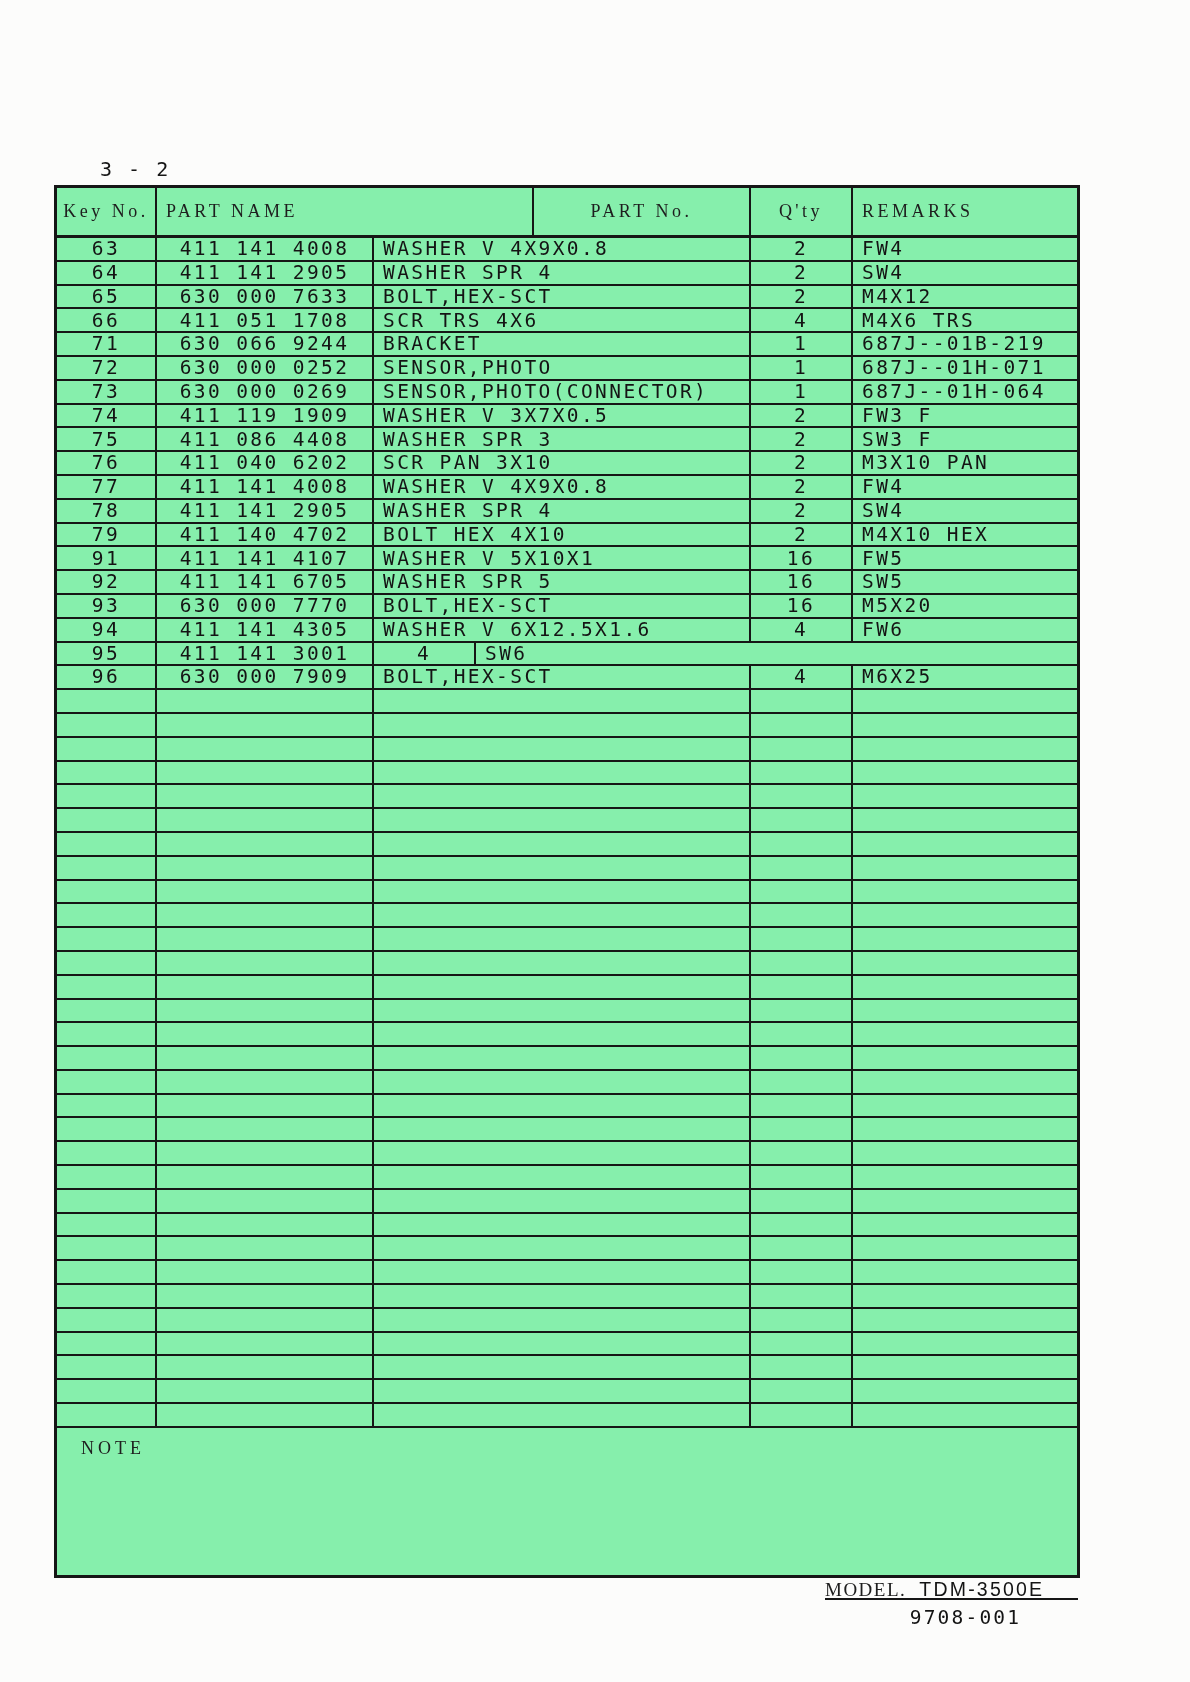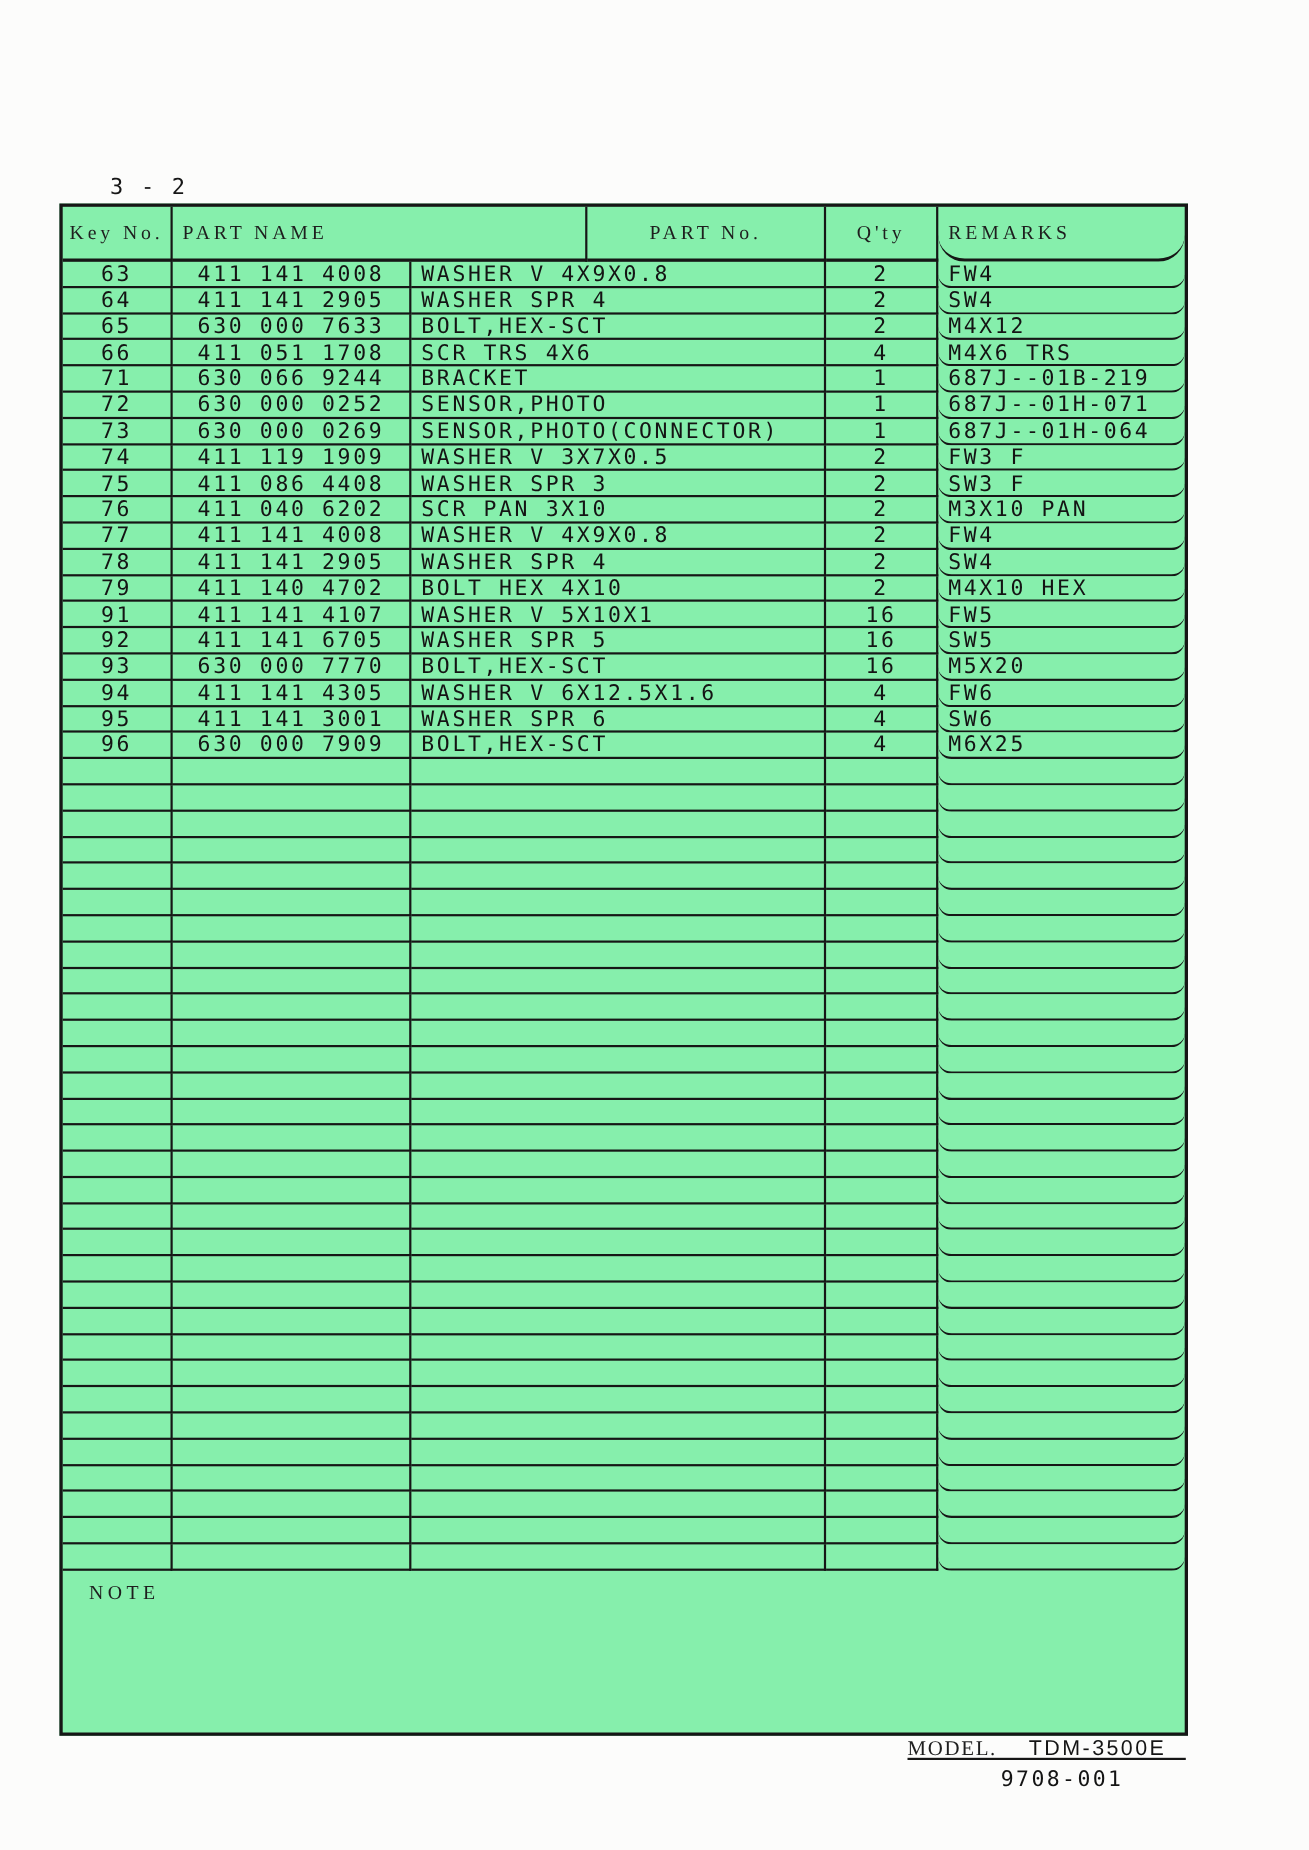--- a/index.html
+++ b/index.html
@@ -33,21 +33,21 @@
   .trow { display: flex; width: 100%; }
   .thead-row { height: 50px; }
   .body-row { height: 23.8px; }
   .cell {
     display: flex; align-items: center; justify-content: center;
     border-right: 2px solid #161616;
     border-bottom: 2px solid #161616;
     overflow: hidden; white-space: nowrap;
   }
   .thead-row .cell { border-bottom-width: 3px; }
-  .cell:last-child { border-right: none; border-radius: 24px; }
+  .cell:last-child { border-right: none; }
   .c-key   { width: 100px; }
   .c-pno   { width: 217px; }
   .c-pname { width: 377px; justify-content: flex-start; padding-left: 9px; }
   .c-qty   { width: 102px; }
   .c-rem   { flex: 1; justify-content: flex-start; padding-left: 9px; }
 
   .thead-row .cell {
     font-family: "Liberation Serif", "DejaVu Serif", serif;
     font-size: 18px; letter-spacing: 3.5px;
     color: #1e1e1e;
@@ -67,21 +67,21 @@
     font-family: "Liberation Serif", "DejaVu Serif", serif;
     font-size: 18px; letter-spacing: 4px; color: #1e1e1e;
   }
 
   
   .model-line {
     position: absolute;
     left: 825px; top: 1578px;
     width: 253px; height: 22px;
     border-bottom: 2px solid #161616;
-    display: flex; align-items: baseline; gap: 29px;
+    display: flex; align-items: baseline; gap: 13px;
     white-space: nowrap;
   }
   .model-label {
     font-family: "Liberation Serif", "DejaVu Serif", serif;
     font-size: 19px; letter-spacing: 1.5px; color: #1e1e1e;
   }
   .model-value {
     font-family: Liberation Sans, sans-serif;
     font-size: 19.5px; letter-spacing: 2.2px; color: #141414;
   }
@@ -228,21 +228,20 @@
         <div class="trow body-row">
           <div class="cell c-key">94</div>
           <div class="cell c-pno">411 141 4305</div>
           <div class="cell c-pname">WASHER V 6X12.5X1.6</div>
           <div class="cell c-qty">4</div>
           <div class="cell c-rem">FW6</div>
         </div>
         <div class="trow body-row">
           <div class="cell c-key">95</div>
           <div class="cell c-pno">411 141 3001</div>
-          <div class="cell c-pname">WASHER SPR 6</div>
           <div class="cell c-qty">4</div>
           <div class="cell c-rem">SW6</div>
         </div>
         <div class="trow body-row">
           <div class="cell c-key">96</div>
           <div class="cell c-pno">630 000 7909</div>
           <div class="cell c-pname">BOLT,HEX-SCT</div>
           <div class="cell c-qty">4</div>
           <div class="cell c-rem">M6X25</div>
         </div>

